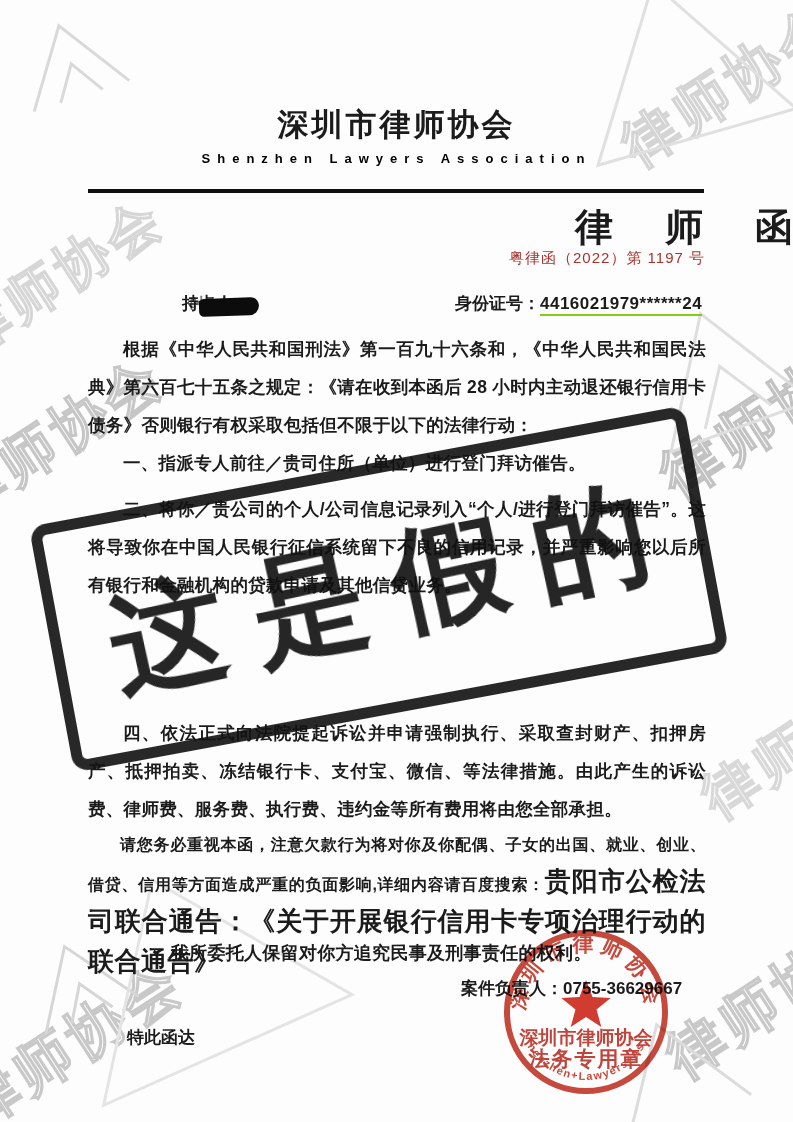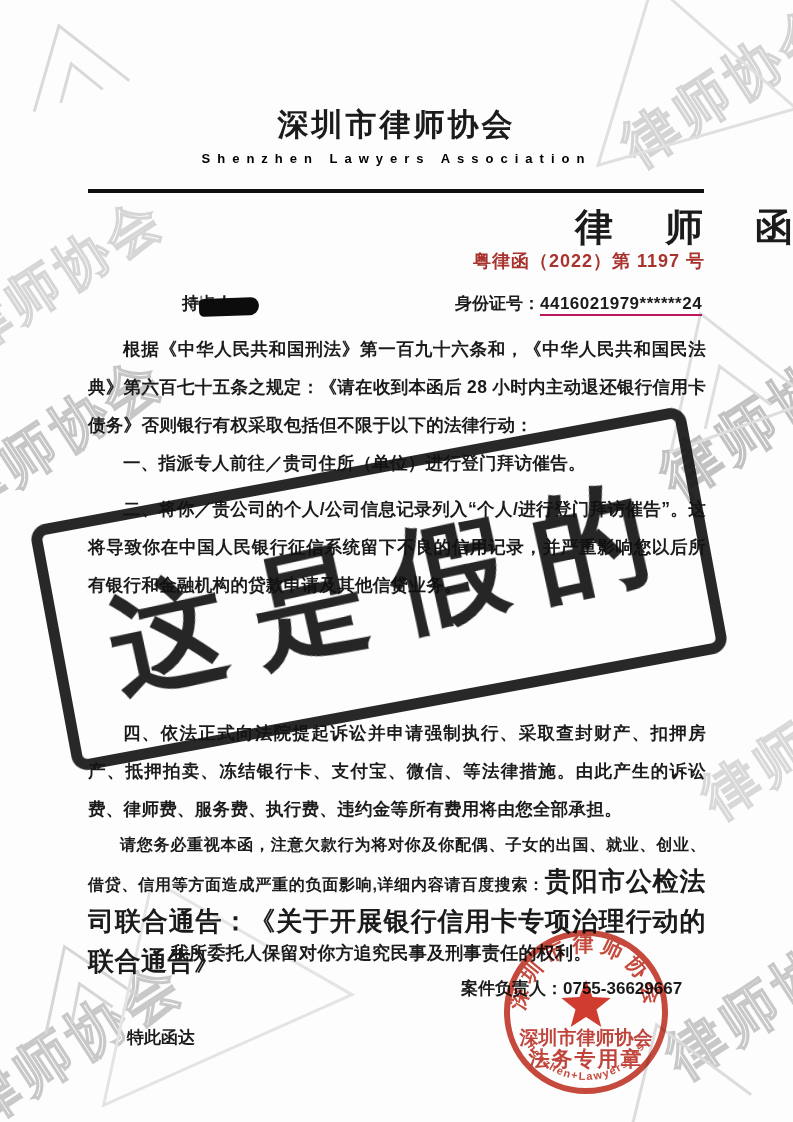--- a/index.html
+++ b/index.html
@@ -17,30 +17,30 @@
     display:block;
   }
   
   .org-cn { position:absolute; top:104px; left:0; width:100%; text-align:center;
     font-size:31px; font-weight:700; letter-spacing:3px; z-index:2; }
   .org-en { position:absolute; top:151px; left:0; width:100%; text-align:center;
     font-size:13px; font-weight:700; letter-spacing:7px; color:#000000; z-index:2; }
   .rule { position:absolute; top:189px; left:88px; width:616px; height:4px; background:#101010; z-index:2; }
   .doc-title { position:absolute; top:202px; left:0; width:100%; text-align:right; z-index:2; }
   .doc-title span { font-size:38px; font-weight:700; letter-spacing:52px; margin-right:-52px; }
-  .doc-number { position:absolute; top:249px; right:88px; font-size:18px; font-weight:700;
+  .doc-number { position:absolute; top:249px; right:88px; font-size:15px; font-weight:400;
     color:#a8332e; z-index:2; letter-spacing:1px; }
   
   .party { position:absolute; top:292px; left:0; width:100%; z-index:2; }
   .cardholder { position:absolute; left:135px; top:0; font-size:17px; font-weight:700;margin-left:47px; }
   .partial-name { position:absolute; left:190px; top:1px; font-size:17px; font-weight:700; opacity:.55; }
   .redaction { position:absolute; left:199px; top:6px; width:60px; height:18px;
     background:#0c0c0c; border-radius:6px 10px 12px 6px; transform:rotate(-2deg); }
   .idline { position:absolute; left:455px; top:0; font-size:17px; font-weight:700; white-space:nowrap; }
-  .idline .idv { border-bottom:2px solid #be185d; padding-bottom:1px; letter-spacing:.5px; }
+  .idline .idv { border-bottom:2px solid #84cc16; padding-bottom:1px; letter-spacing:.5px; }
   
   .body-block { position:absolute; left:88px; width:618px; z-index:1;
     font-size:17.5px; font-weight:600; line-height:38px; text-align:justify;
     text-indent:2em; letter-spacing:.3px; }
   .p-intro { top:330px; }
   .p-item1 { top:444px; }
   .p-item2 { top:490px; }
   .p-item3 { top:602px; }
   .p-item4 { top:714px; }
   .p-warning { top:826px; font-size:16px; line-height:37px; }

